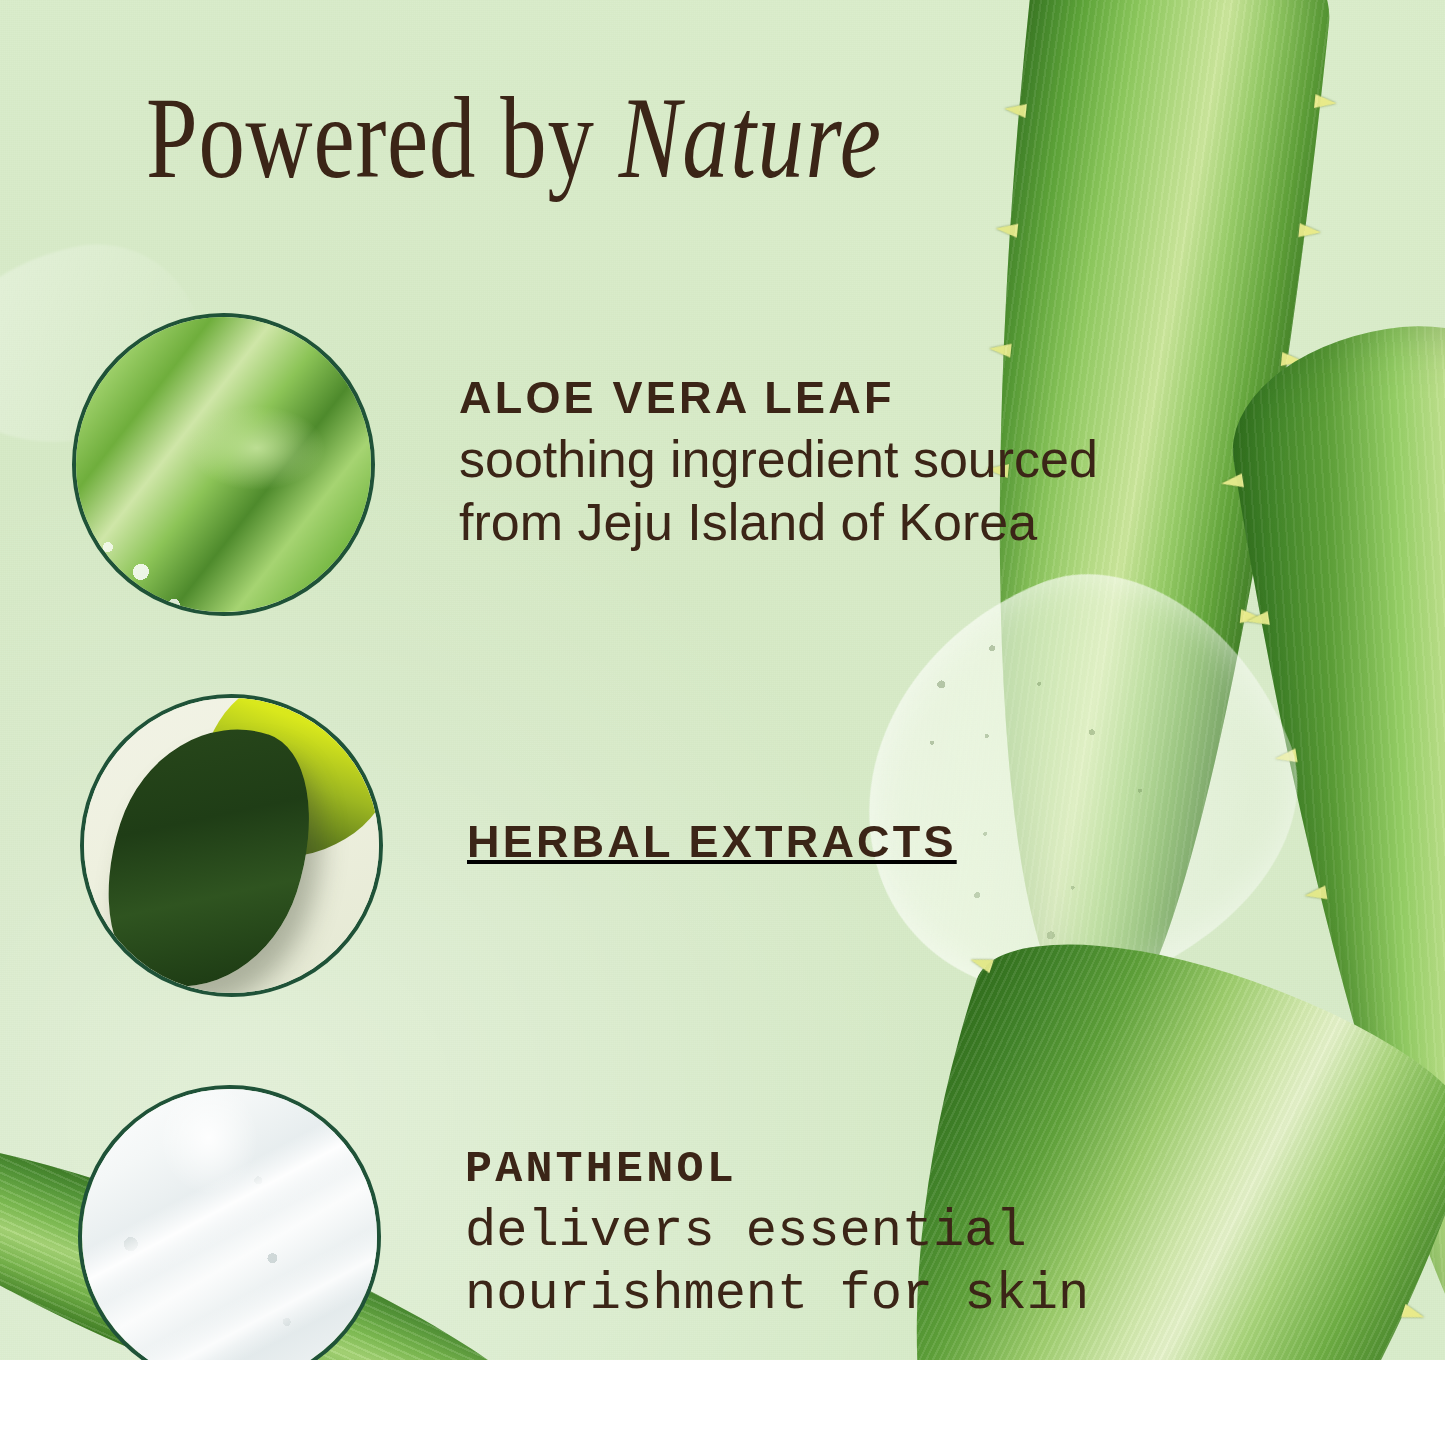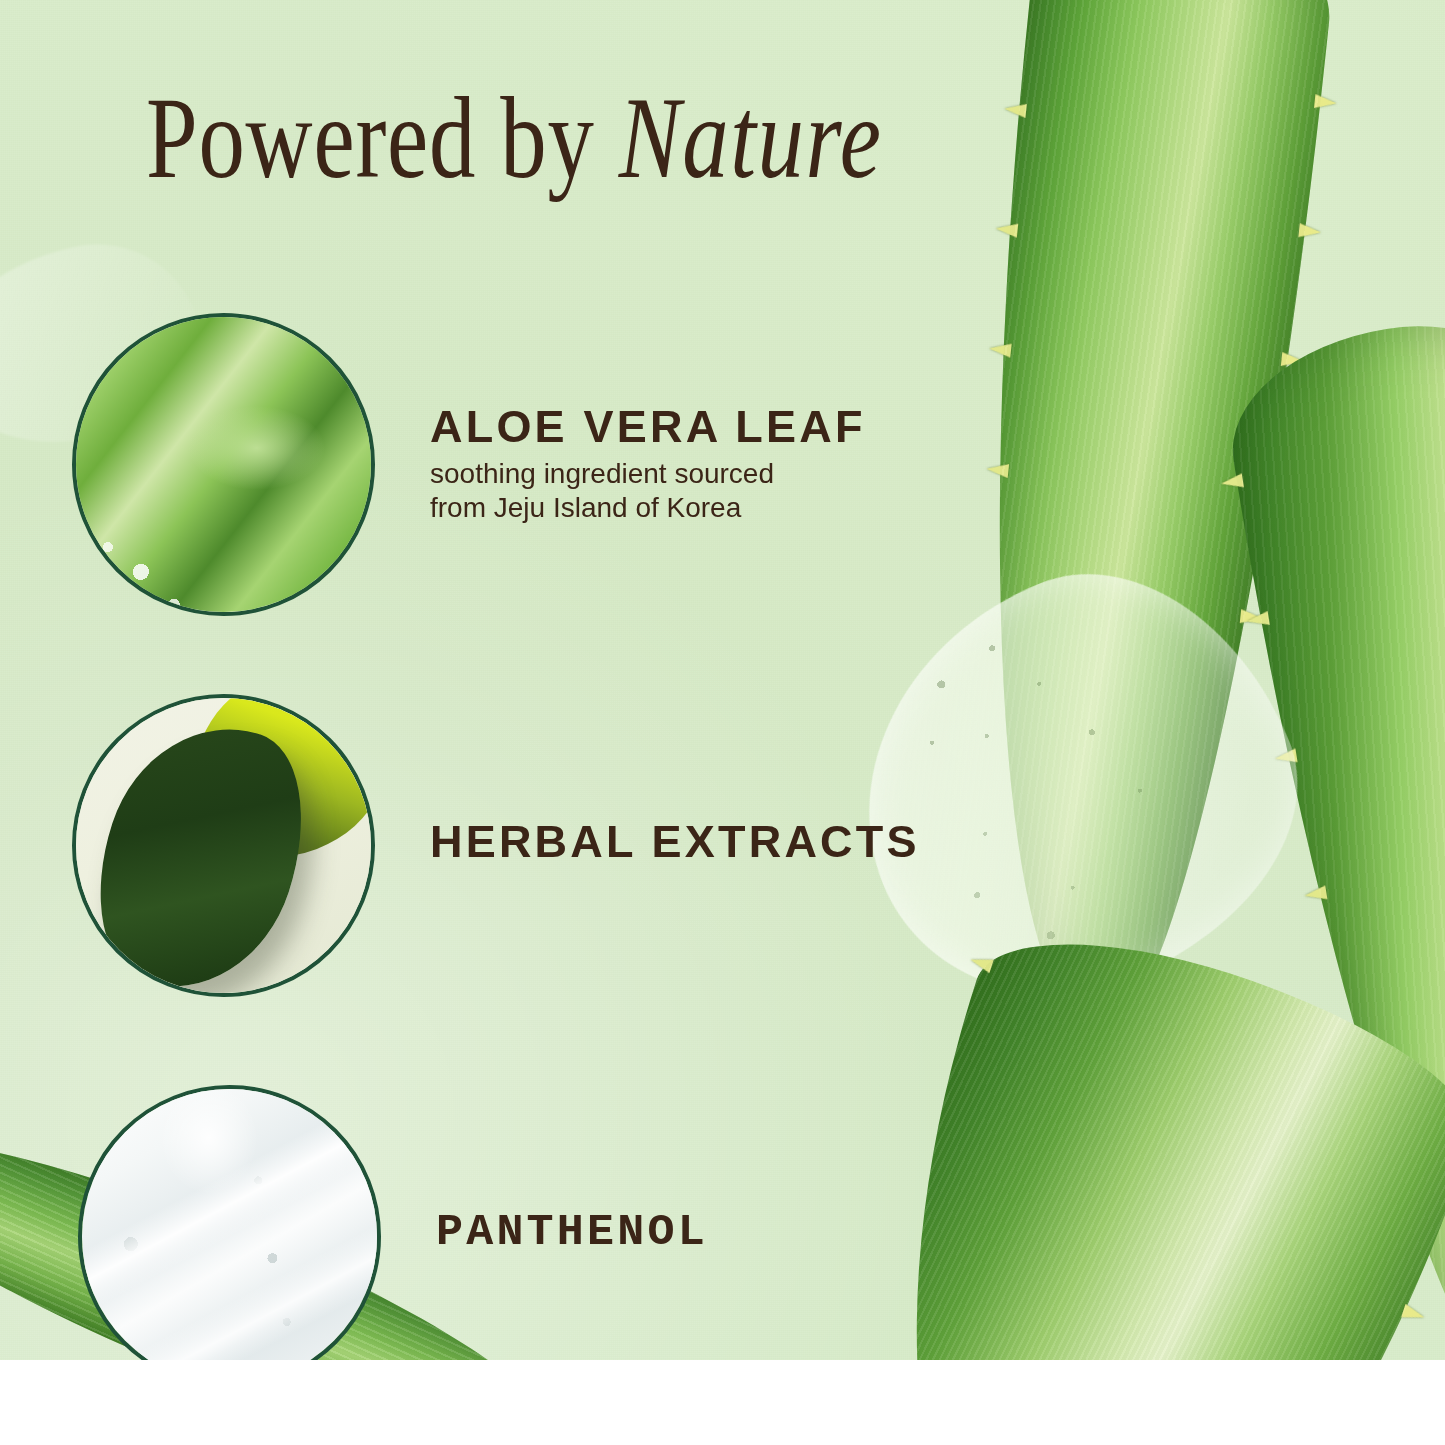--- a/index.html
+++ b/index.html
@@ -202,23 +202,24 @@
   .headline .script {
     font-style: italic;
     letter-spacing: 2px;
   }
 
   
   .row {
     position: absolute;
     display: flex;
     align-items: center;
+    gap: 29px;
   }
   .row-1 { left: 72px;  top: 313px; }
-  .row-2 { left: 72px;  top: 694px; }
+  .row-2 { left: 80px;  top: 694px; text-decoration: underline; }
   .row-3 { left: 78px;  top: 1085px; font-family: Liberation Mono, monospace; }
 
   .thumb {
     position: relative;
     width: 303px; height: 303px;
     border-radius: 50%;
     border: 4px solid #1f5238;
     overflow: hidden;
     flex: 0 0 auto;
     box-sizing: border-box;
@@ -294,21 +295,21 @@
   }
   .ing-title {
     font-size: 45px;
     font-weight: 700;
     letter-spacing: 3.2px;
     line-height: 1;
     margin-bottom: 8px;
     white-space: nowrap;
   }
   .ing-desc {
-    font-size: 28px;
+    font-size: 52px;
     font-weight: 400;
     line-height: 1.22;
     white-space: pre-line;
   }
 </style>
 </head>
 <body>
 
 <div id="poster">
 
@@ -376,16 +377,18 @@
       <div class="ing-title">HERBAL EXTRACTS</div>
     </div>
   </div>
 
   <div class="row row-3">
     <div class="thumb">
       <div class="thumb-inner ph-gel"></div>
     </div>
     <div class="copy">
       <div class="ing-title">PANTHENOL</div>
+      <div class="ing-desc">delivers essential
+nourishment for skin</div>
     </div>
   </div>
 
 </div>
 
 </body></html>

